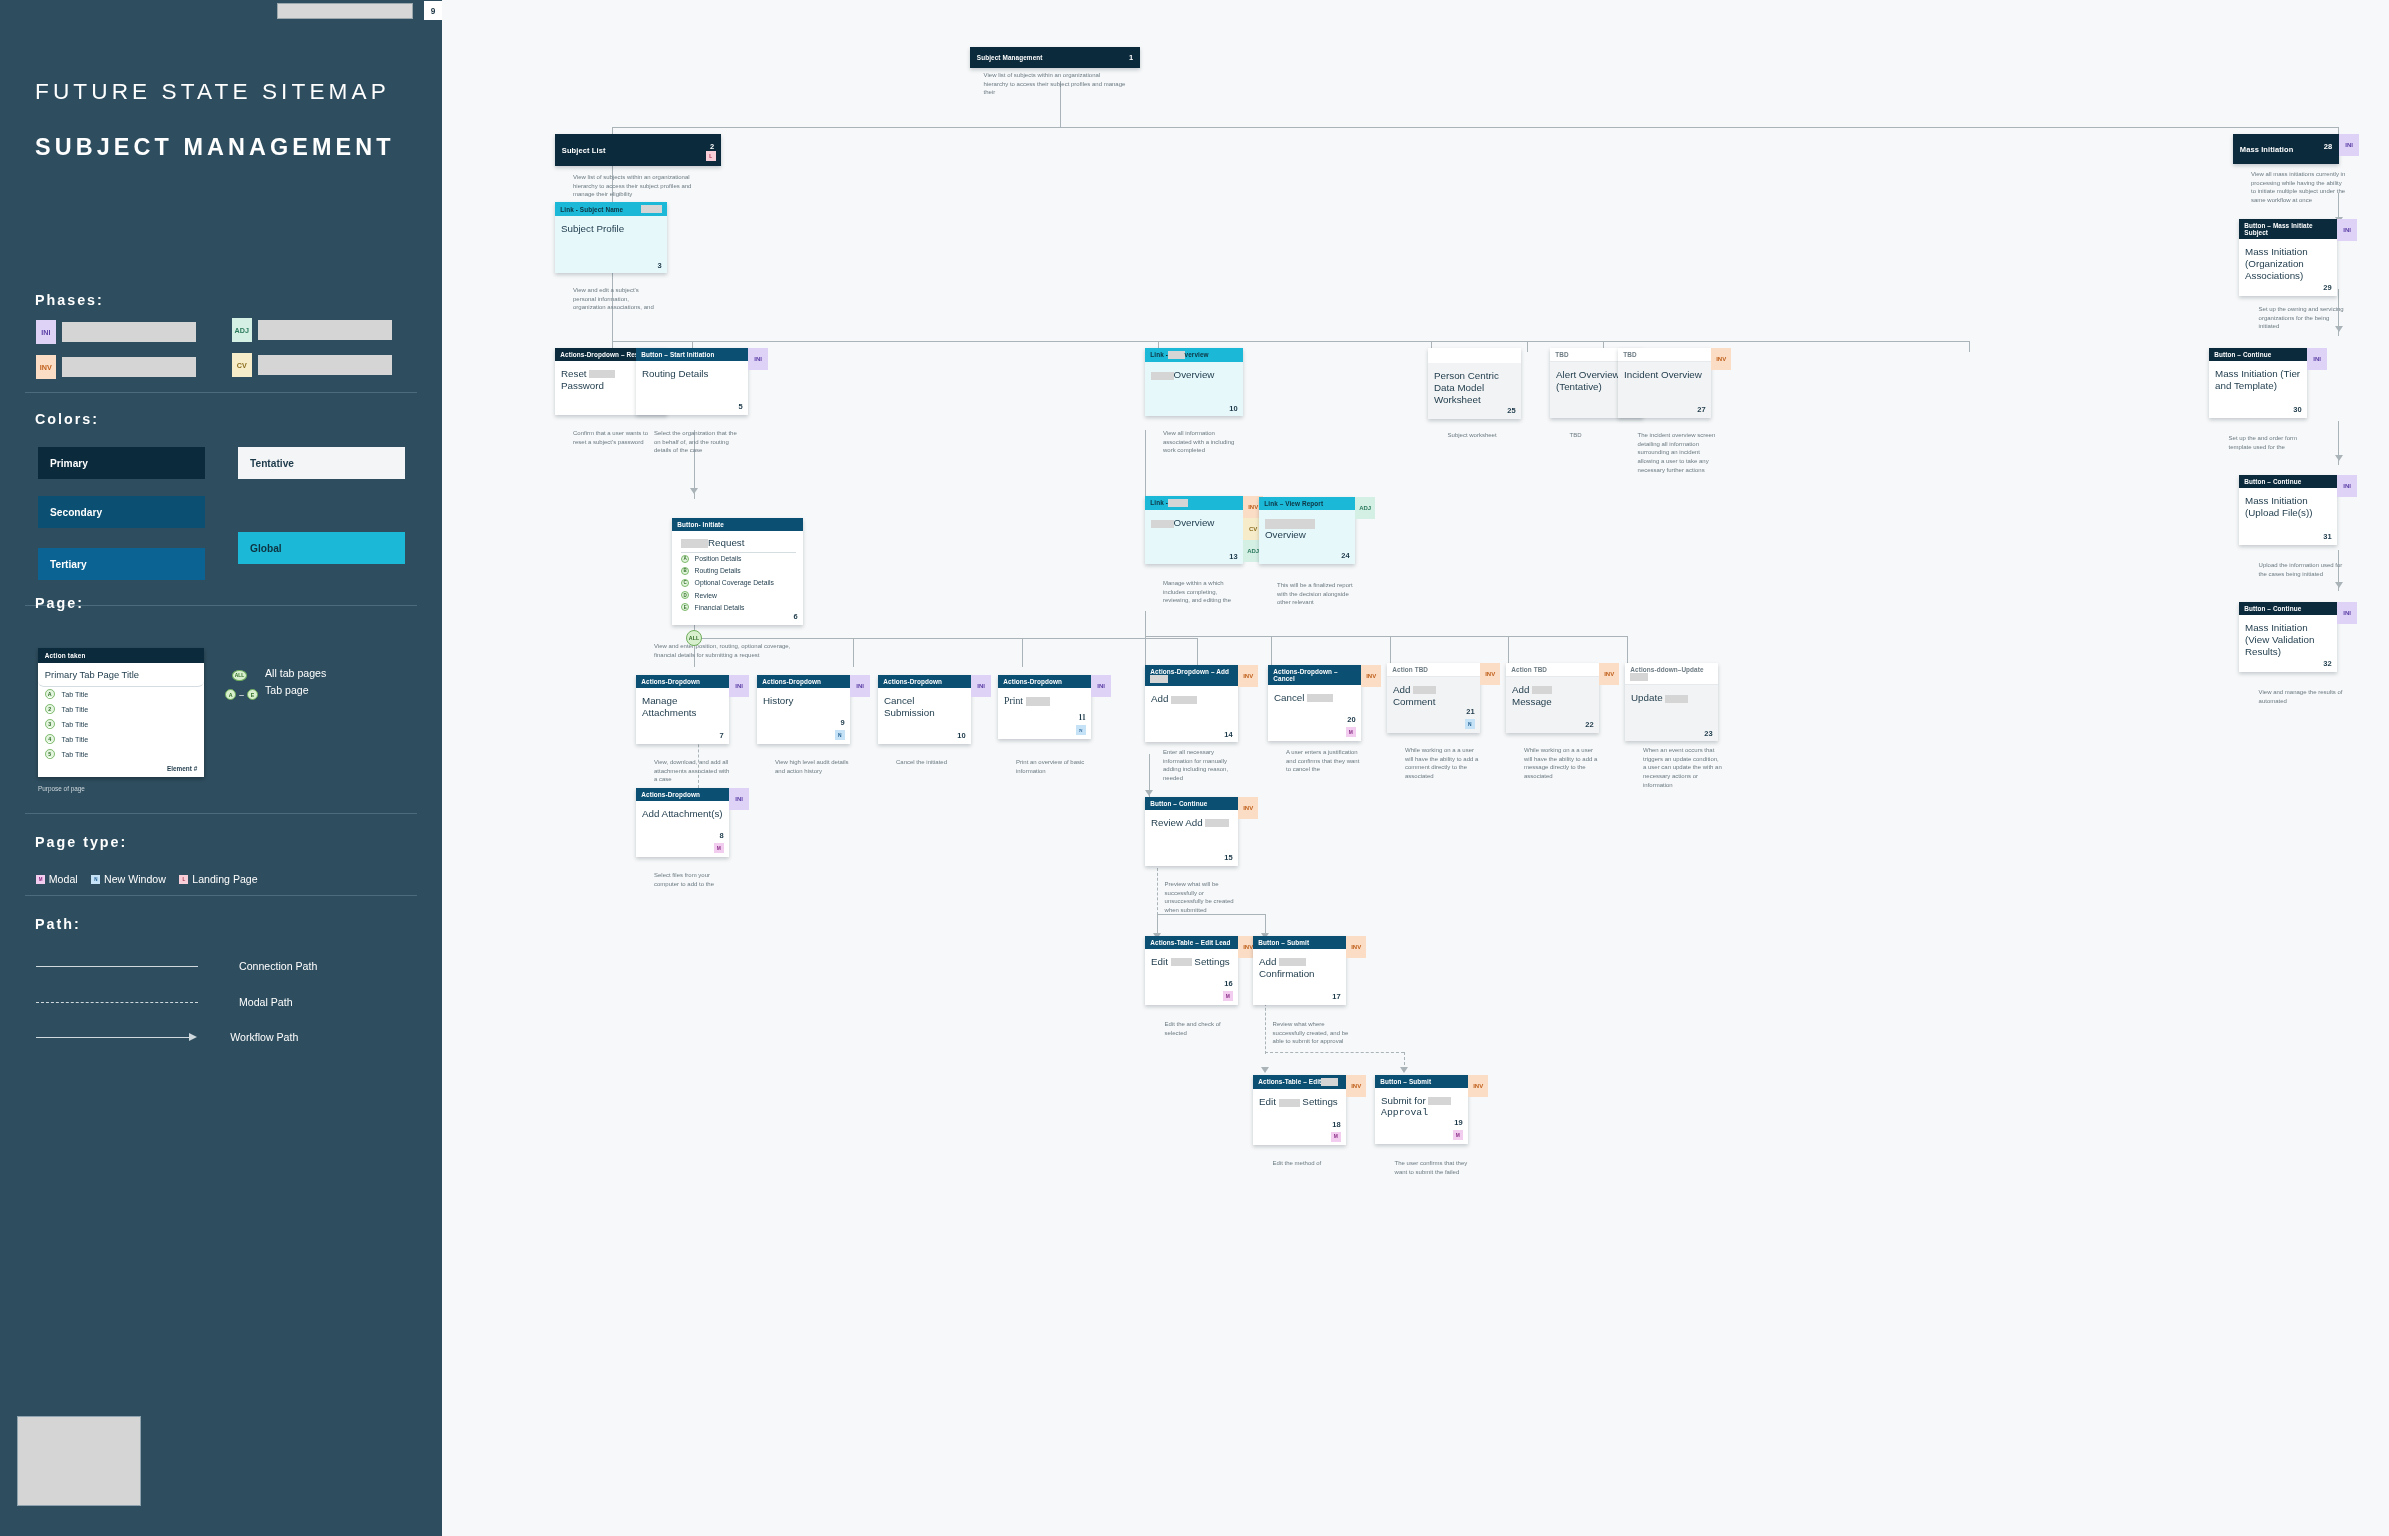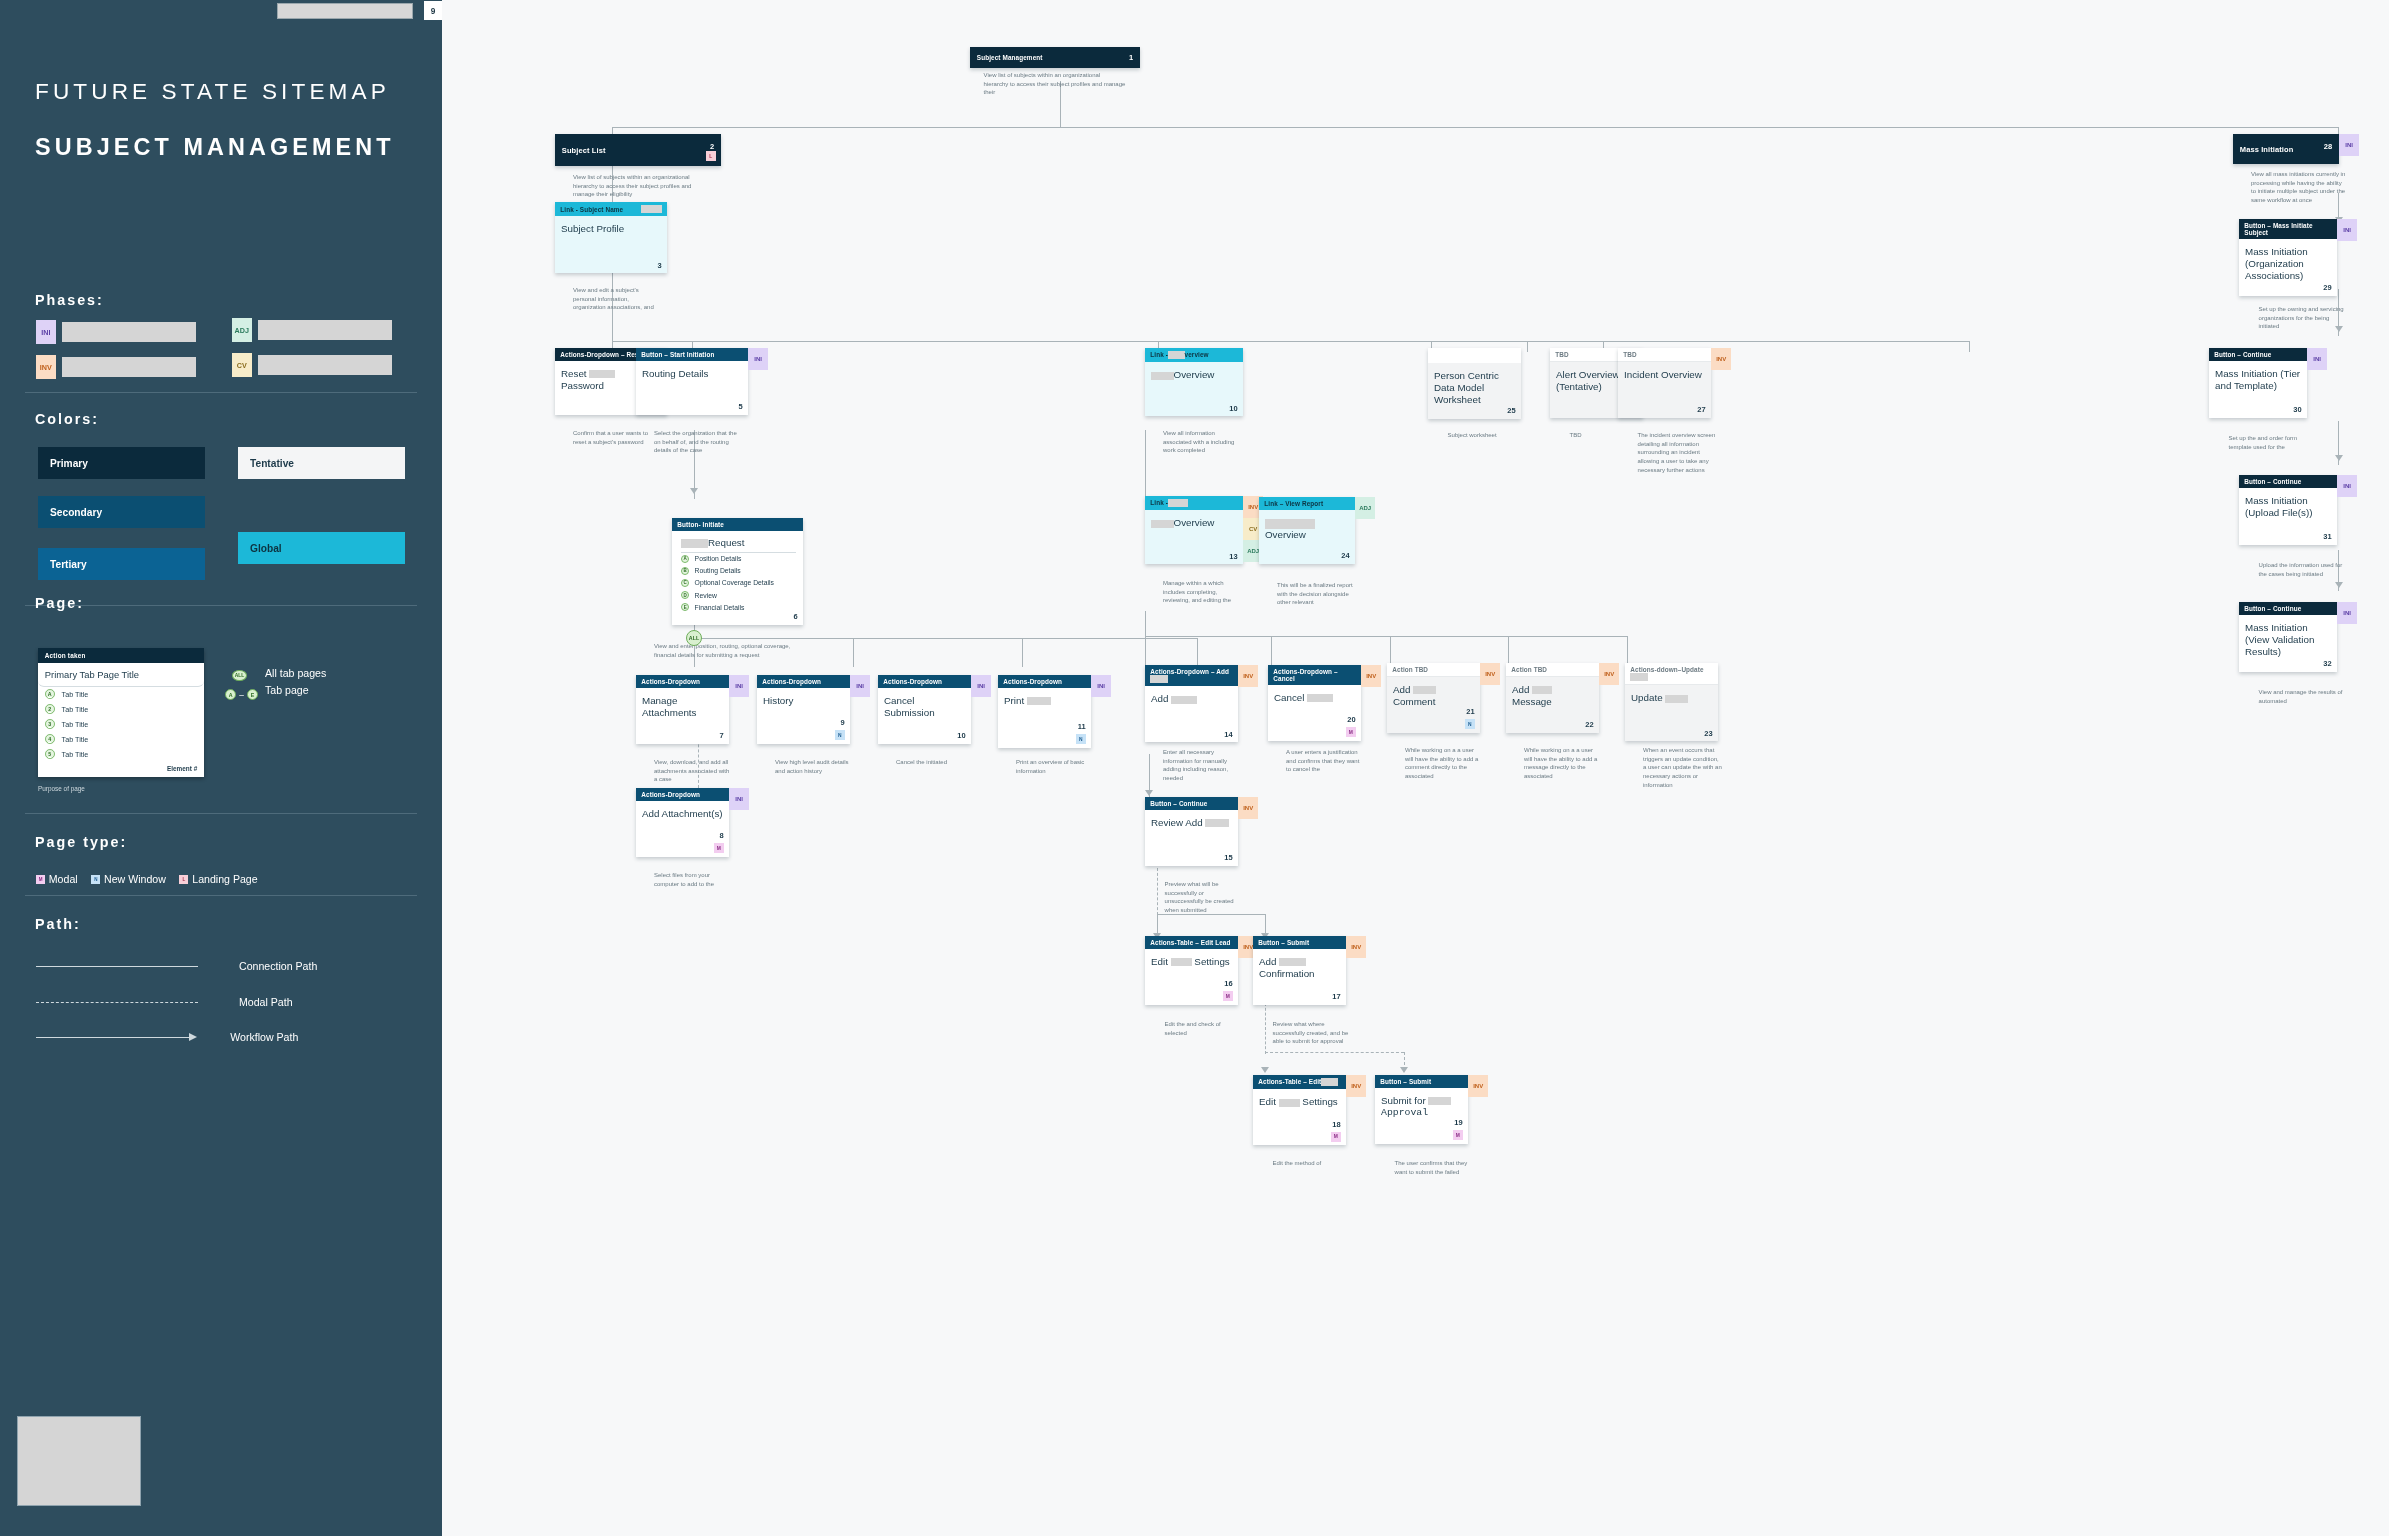--- a/index.html
+++ b/index.html
@@ -537,21 +537,21 @@
     </div>
     <div class="phase-tag chip-ini" style="left:93px; top:0; width:20.4px; height:22px;">INI</div>
     <div class="node-desc" style="left:18px; top:83px; width:78px;">Cancel the initiated</div>
   </div>
 
   <div class="node" style="left:556px; top:675px; width:93px;">
     <div class="node-box">
       <div class="node-head head-secondary">
         <span>Actions-Dropdown</span>
       </div>
-      <div class="node-body body-white" style="height:60px;">
+      <div class="node-body body-white" style="height:51px;font-family:Liberation Serif, serif;">
         <div class="node-title">
           <span>Print</span>
           <span class="redact" style="width:24px;"></span>
         </div>
         <div class="node-num" style="bottom:16.6px;">11</div>
         <div class="type-chip chip-n" style="right:5.3px; bottom:3.8px;">N</div>
       </div>
     </div>
     <div class="phase-tag chip-ini" style="left:93px; top:0; width:20.4px; height:22px;">INI</div>
     <div class="node-desc" style="left:18px; top:83px; width:78px;">Print an overview of basic information</div>

